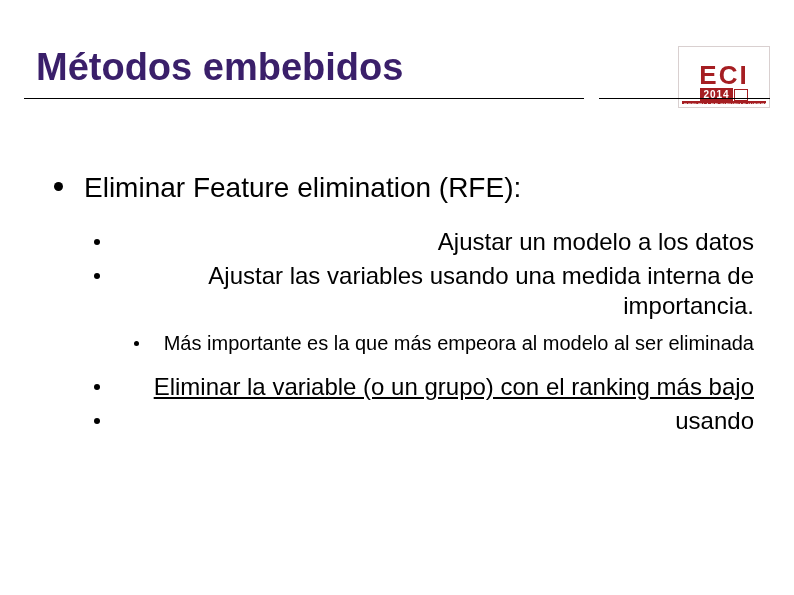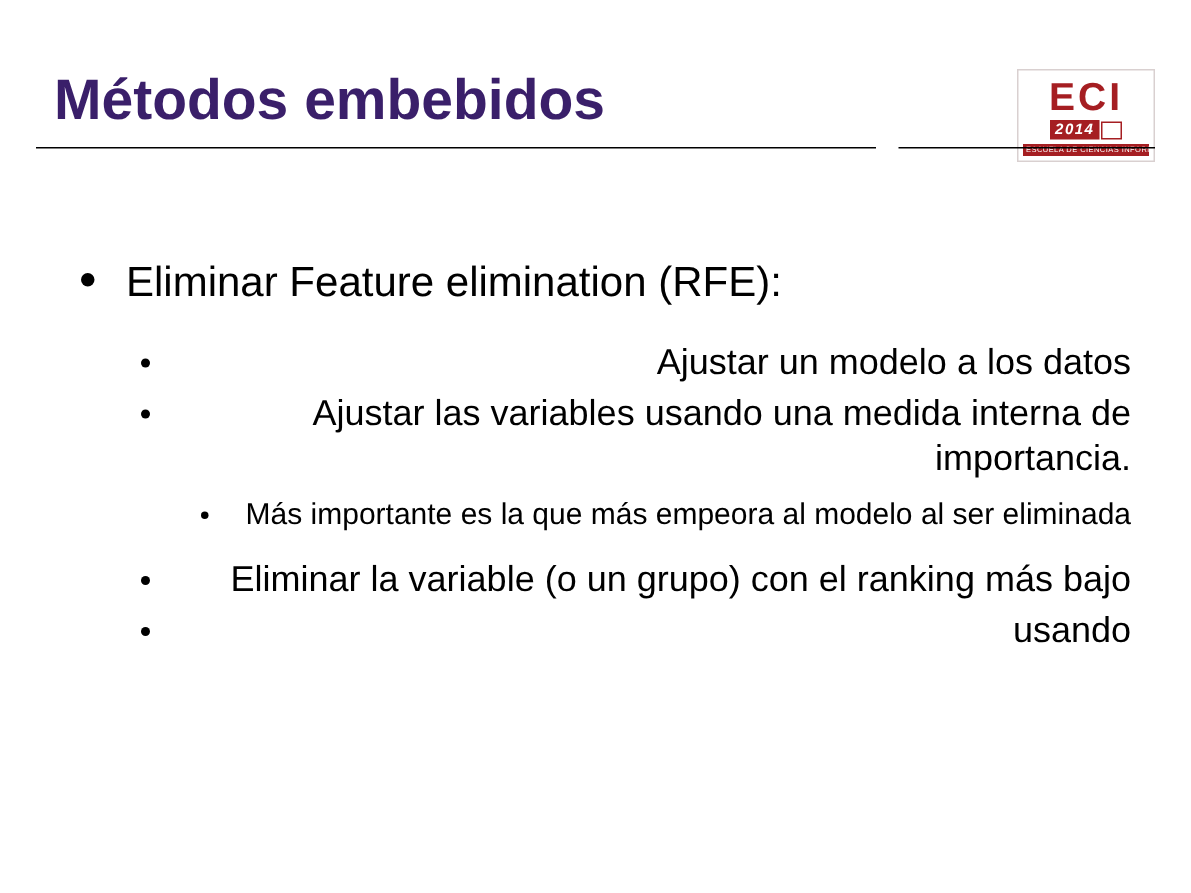--- a/index.html
+++ b/index.html
@@ -49,35 +49,34 @@
   .logo {
     width: 92px;
     height: 62px;
     background: #fff;
     border: 1px solid #d9d0d0;
     box-sizing: border-box;
     display: flex;
     flex-direction: column;
     align-items: center;
     justify-content: space-between;
-    padding: 4px 3px 3px 3px;
+    padding: 15px 3px 3px 3px;
   }
   .logo-top {
     font-weight: 900;
     font-size: 26px;
     color: #a51e22;
     letter-spacing: 2px;
     line-height: 1;
     font-family: Arial, Helvetica, sans-serif;
   }
   .logo-mid {
     display: flex;
     align-items: center;
     gap: 1px;
-    font-style: italic;
   }
   .year-box {
     background: #a51e22;
     color: #fff;
     font-size: 10px;
     font-weight: bold;
     padding: 1px 3px;
     letter-spacing: 1px;
   }
   .mini-box {
@@ -128,21 +127,21 @@
   ul.lvl1 > li::before { top: 12px; width: 9px; height: 9px; }
   
   ul.lvl2 { margin-top: 22px; margin-left: 10px; text-align: right; }
   ul.lvl2 > li { font-size: 24px; line-height: 1.25; padding-left: 26px; margin-bottom: 4px; }
   ul.lvl2 > li::before { top: 12px; width: 6px; height: 6px; }
   
   ul.lvl3 { margin-top: 10px; margin-bottom: 14px; margin-left: 14px; }
   ul.lvl3 > li { font-size: 20px; line-height: 1.25; padding-left: 22px; }
   ul.lvl3 > li::before { top: 10px; width: 5px; height: 5px; }
 
-  .gap-before { margin-top: 16px; }
+  .gap-before { margin-top: 16px; text-decoration: underline; }
 </style>
 </head>
 <body>
 
 <div class="slide">
 
   <div class="title-row">
     <div class="title-text">Métodos embebidos</div>
     <div class="logo">
       <div class="logo-top">ECI</div>

